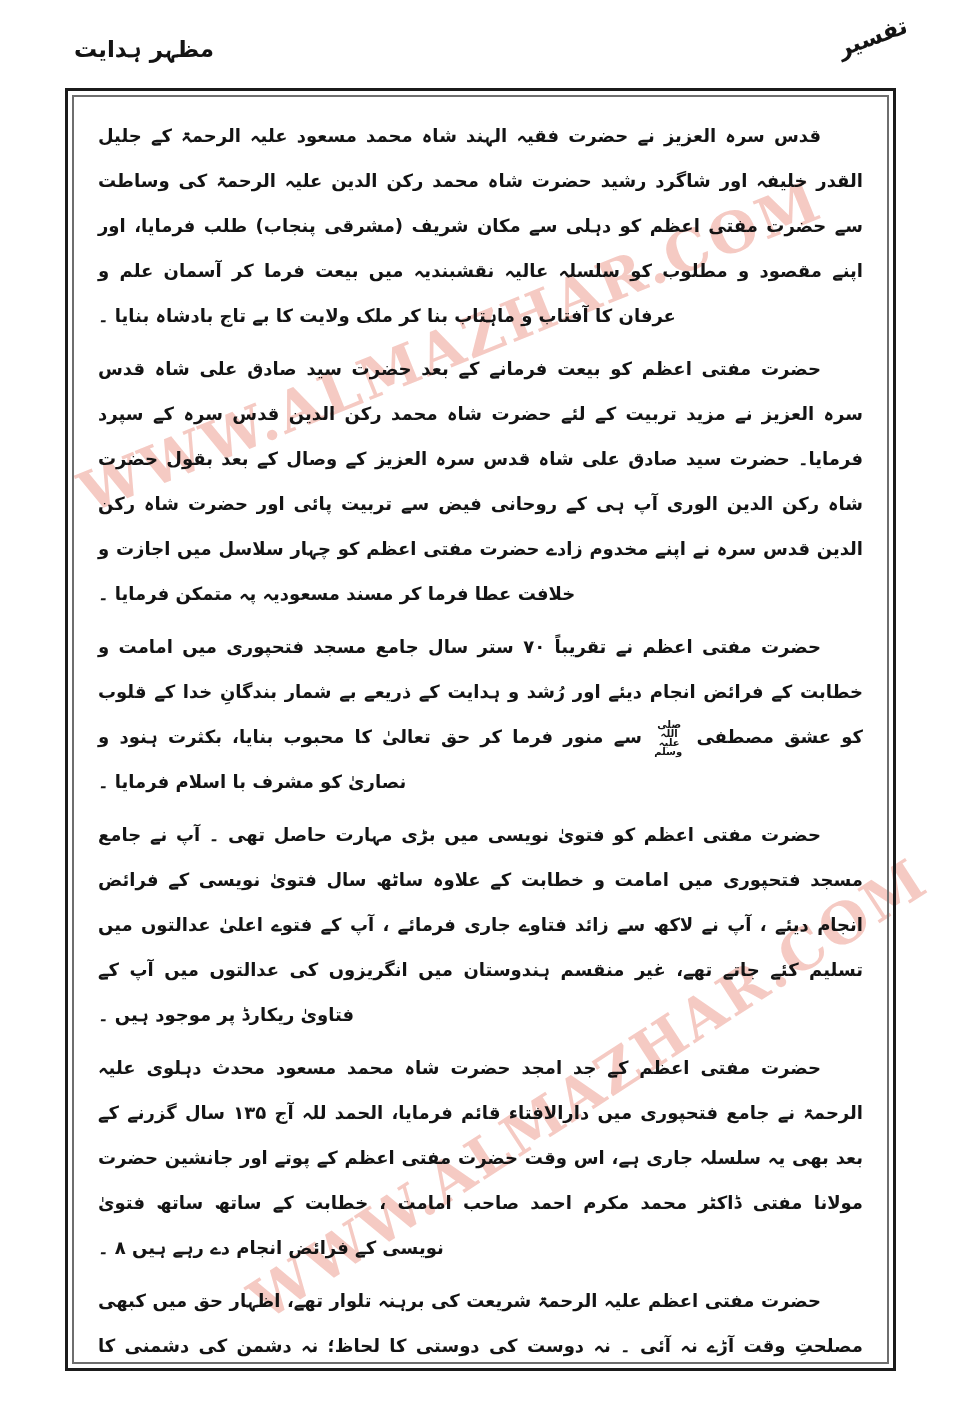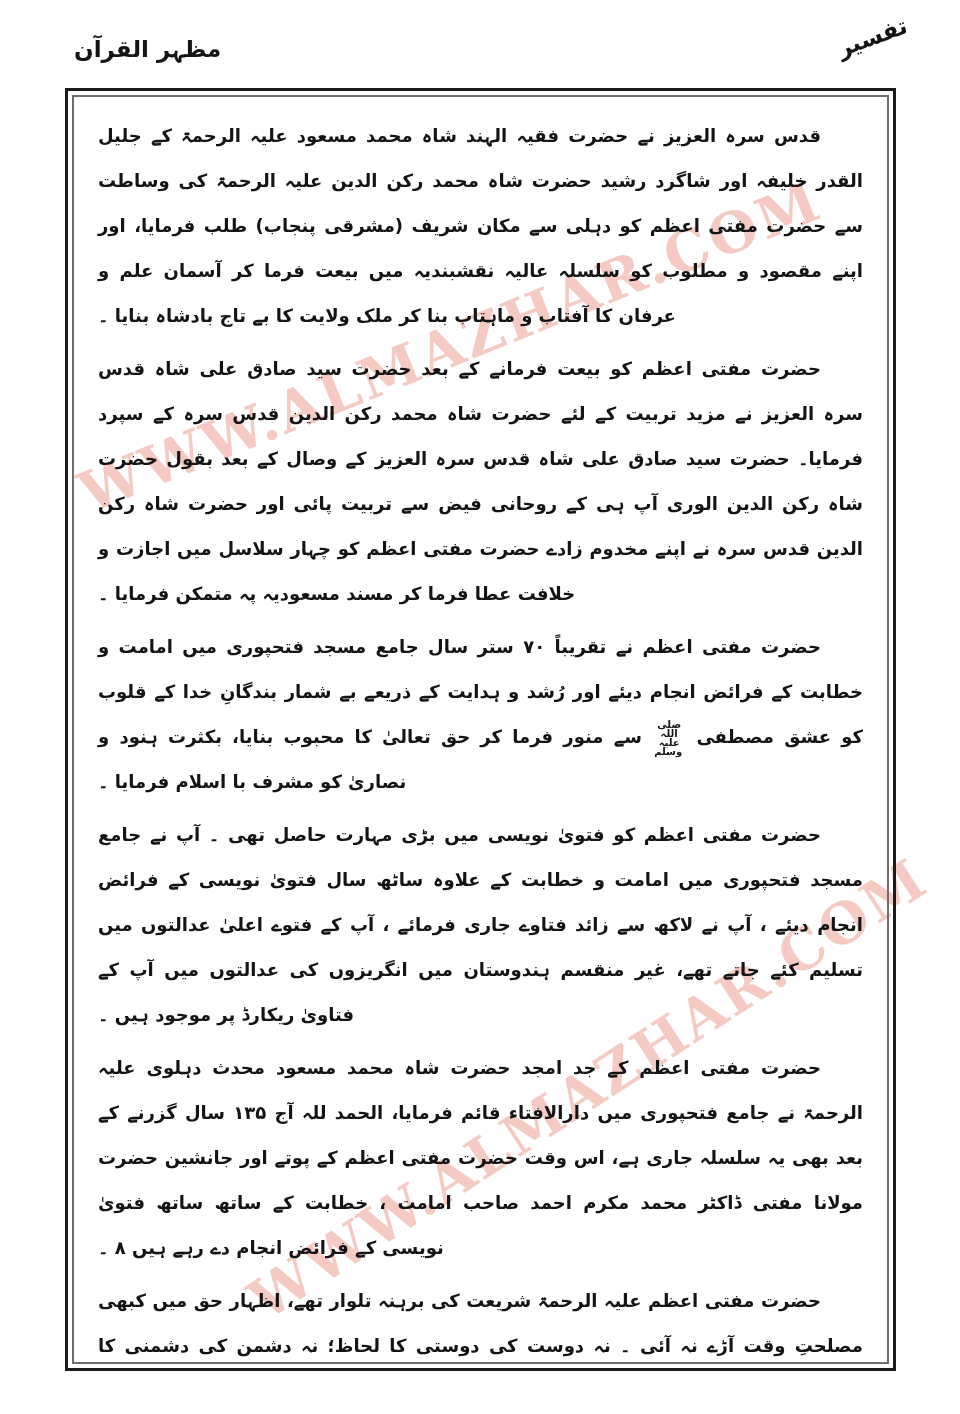--- a/index.html
+++ b/index.html
@@ -42,21 +42,21 @@
   .honorific{
     display:inline-block;width:30px;font-size:10px;line-height:9px;
     vertical-align:middle;text-align:center;font-weight:bold;text-indent:0;
     word-spacing:0;margin:0 2px;
   }
 </style>
 </head>
 <body>
 
 <div class="page-header">
-  <div class="hdr-left">مظہر القرآن</div>
+  <div class="hdr-left">مظہر ہدایت</div>
   <div class="hdr-right">تفسیر</div>
 </div>
 
 <div class="watermark wm-1">WWW.ALMAZHAR.COM</div>
 <div class="watermark wm-2">WWW.ALMAZHAR.COM</div>
 
 <div class="frame-outer">
   <div class="frame-inner">
     <div class="body-content" id="body-content">
         <p class="para"><span>قدس سرہ العزیز نے حضرت فقیہ الہند شاہ محمد مسعود علیہ الرحمۃ کے جلیل القدر خلیفہ اور شاگرد رشید حضرت شاہ محمد رکن الدین علیہ الرحمۃ کی وساطت سے حضرت مفتی اعظم کو دہلی سے مکان شریف (مشرقی پنجاب) طلب فرمایا، اور اپنے مقصود و مطلوب کو سلسلہ عالیہ نقشبندیہ میں بیعت فرما کر آسمان علم و عرفان کا آفتاب و ماہتاب بنا کر ملک ولایت کا بے تاج بادشاہ بنایا ۔</span></p>

